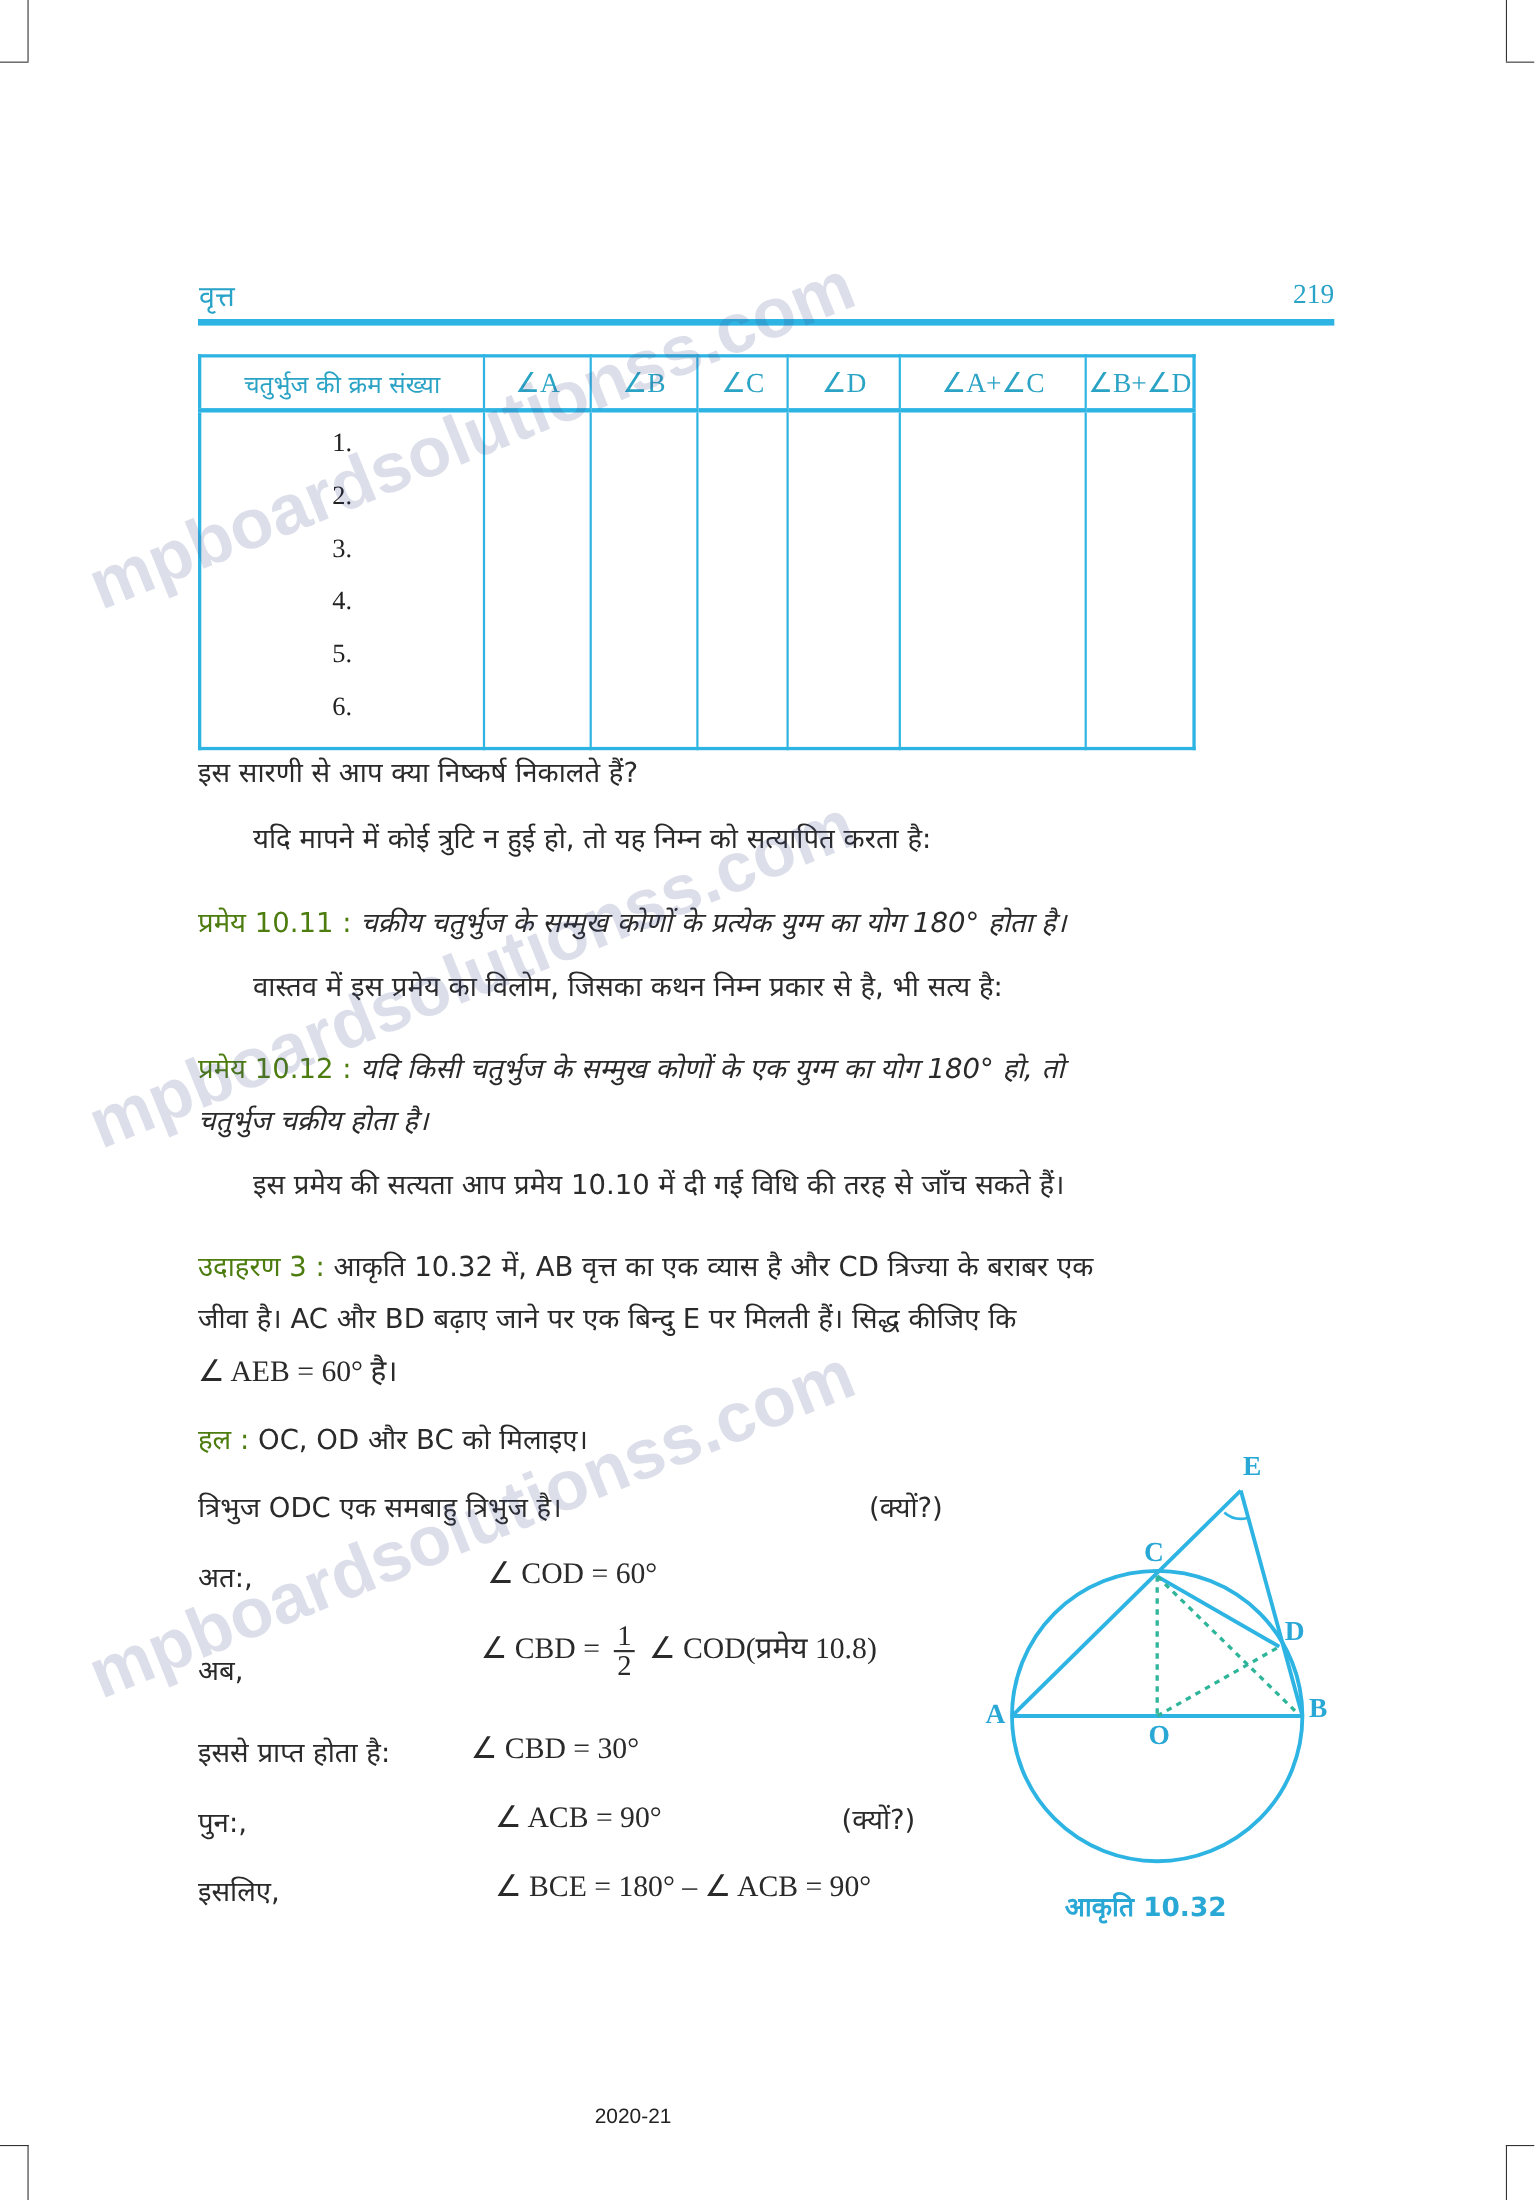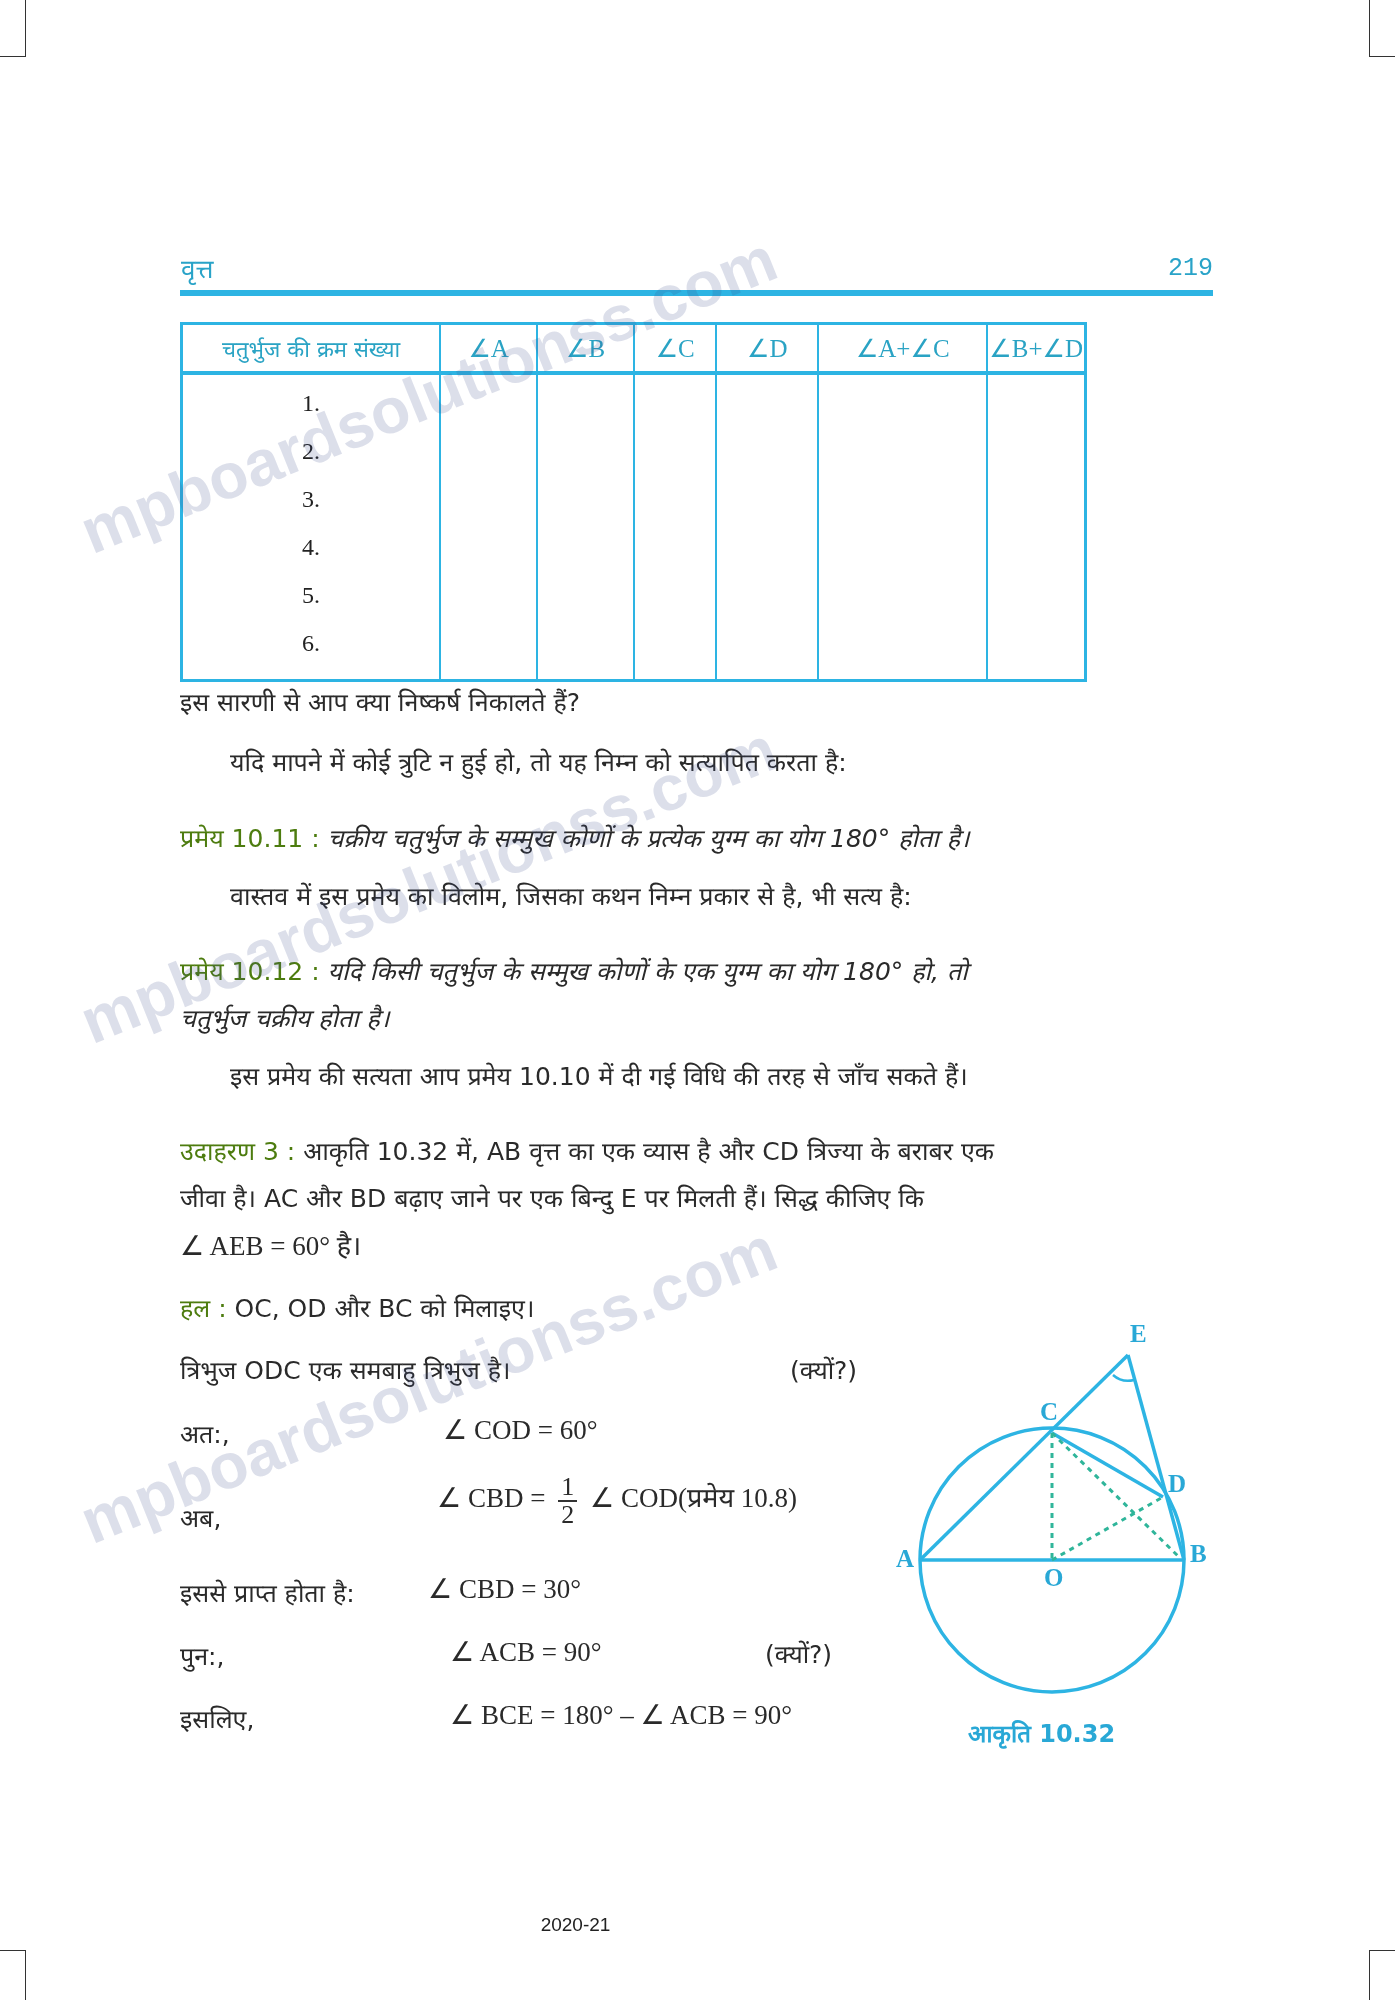--- a/index.html
+++ b/index.html
@@ -1,21 +1,21 @@
 <!DOCTYPE html>
 <html><head>
 <meta charset="utf-8">
 <style>
   html, body { margin:0; padding:0; background:#ffffff; }
   body { width:1395px; height:2000px; position:relative; overflow:hidden;
          font-family:"DejaVu Serif", serif; color:#2a2a2a; }
   .crop { position:absolute; background:#333; }
   .abs { position:absolute; }
   .hdr-title { left:181px; top:250px; font-size:26px; color:#29a3c8; font-family:"DejaVu Sans", sans-serif; }
-  .hdr-page { right:182px; top:254px; font-size:25px; color:#29a3c8; font-family:Liberation Mono, monospace; }
+  .hdr-page { right:182px; top:254px; font-size:25px; color:#29a3c8; font-family:Liberation Serif, serif; }
   .hdr-rule { left:180px; top:290px; width:1033px; height:6px; background:#2db4e3; }
 
   table.qt { position:absolute; left:180px; top:322px; width:907px; border-collapse:collapse;
              border:3px solid #2db4e3; }
   table.qt th { height:44px; border:2px solid #2db4e3; border-bottom:4px solid #2db4e3;
                 font-weight:normal; color:#2aa3c4; font-size:25px; font-family:"Liberation Serif", serif; }
   table.qt th.first { font-family:"DejaVu Sans", sans-serif; font-size:22px; }
   table.qt td { border-left:2px solid #2db4e3; border-right:2px solid #2db4e3; vertical-align:top; }
   .rownums { padding-top:14px; }
   .rownum { height:48px; font-size:24px; text-align:center; font-family:"Liberation Serif", serif; color:#222; }

